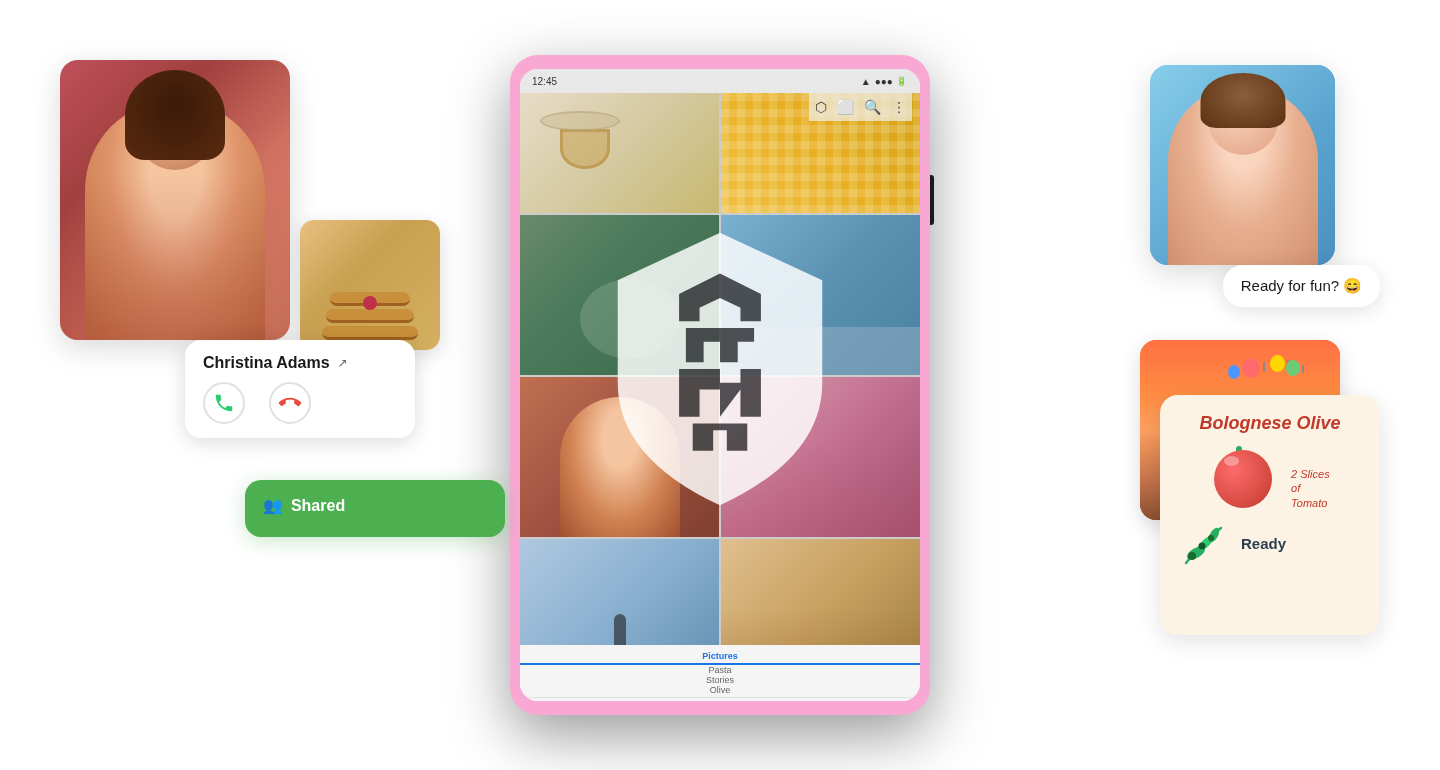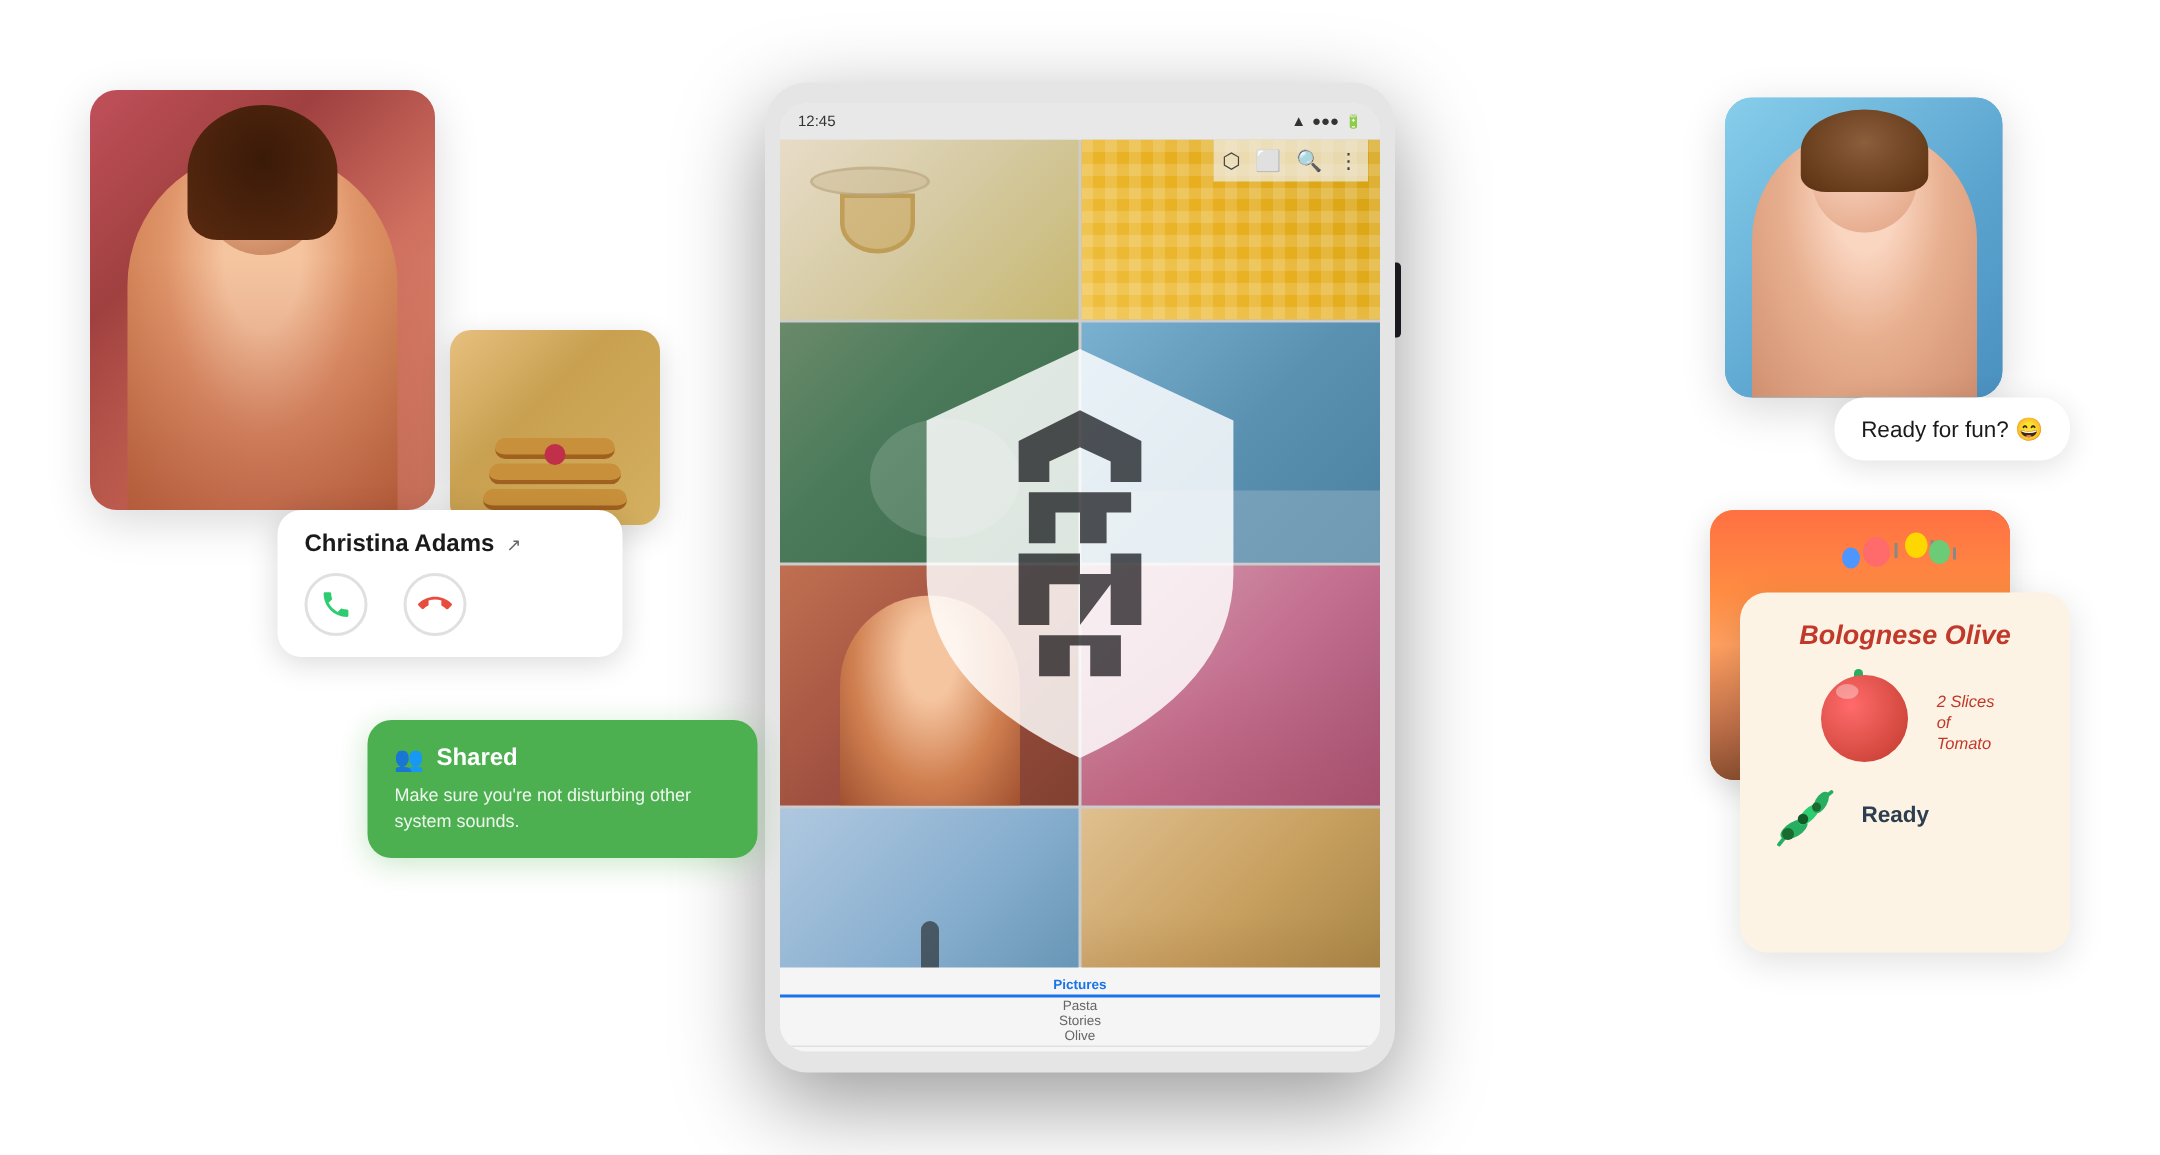--- a/index.html
+++ b/index.html
@@ -20,21 +20,21 @@
       transform: translate(-50%, -50%);
       width: 420px;
       height: 660px;
     }
 
     .tablet-body {
       position: absolute;
       top: 0; left: 0;
       width: 420px;
       height: 660px;
-      background: #e5e5e5;
+      background: #f9a8d4;
       border-radius: 28px;
       box-shadow: 0 20px 60px rgba(0,0,0,0.4);
     }
 
     .tablet-screen {
       position: absolute;
       top: 14px; left: 10px;
       width: 400px;
       height: 632px;
       background: #f0f0f0;
@@ -608,21 +608,20 @@
       </svg>
     </div>
   </div>
 </div>
 
 <div class="meeting-notification">
   <div class="meeting-header">
     <span class="meeting-icon">👥</span>
     <span class="meeting-title">Shared</span>
   </div>
-  <p class="meeting-text">Make sure you're not disturbing other system sounds.</p>
 </div>
 
 <div class="right-portrait">
   <div style="position:absolute;bottom:0;left:0;right:0;top:0;background:linear-gradient(135deg,#87ceeb 0%,#5ba4cf 60%,#4a90c0 100%);"></div>
   <div class="right-portrait-person"></div>
   <div style="position:absolute;top:20px;left:50%;transform:translateX(-50%);width:70px;height:70px;border-radius:50%;background:radial-gradient(circle at 40% 35%,#fad5c0,#e0a080);z-index:2;"></div>
   <div style="position:absolute;top:8px;left:50%;transform:translateX(-50%);width:85px;height:55px;background:radial-gradient(ellipse at 50% 40%,#8b5e3c,#5a3010);border-radius:50% 50% 20% 20%;z-index:3;"></div>
 </div>
 
 <div class="message-bubble">
@@ -642,21 +641,21 @@
   <div style="position:absolute;top:25px;right:100px;width:12px;height:14px;border-radius:50%;background:#4d96ff;"></div>
 
   <div style="position:absolute;bottom:20px;left:50%;transform:translateX(-50%);width:16px;height:55px;background:rgba(0,0,0,0.45);border-radius:8px 8px 4px 4px;"></div>
 
   <div style="position:absolute;bottom:48px;left:calc(50% - 25px);width:50px;height:5px;background:rgba(0,0,0,0.4);border-radius:3px;"></div>
 </div>
 
 <div class="recipe-card">
   <div class="recipe-title">Bolognese Olive</div>
 
-  <div style="position:relative;margin:0 auto 4px;width:120px;display:flex;align-items:center;gap:25px;">
+  <div style="position:relative;margin:0 auto 4px;width:120px;display:flex;align-items:flex-end;gap:25px;">
     <div class="tomato-drawing">
       <div class="tomato-stem"></div>
       <div class="tomato-circle"></div>
 
       <div style="position:absolute;top:10px;left:14px;width:15px;height:10px;border-radius:50%;background:rgba(255,255,255,0.35);"></div>
     </div>
     <div style="font-size:11px;color:#c0392b;margin-top:8px;font-style:italic;line-height:1.3;">
       <span>2 Slices</span><br>
       <span>of Tomato</span>
     </div>

